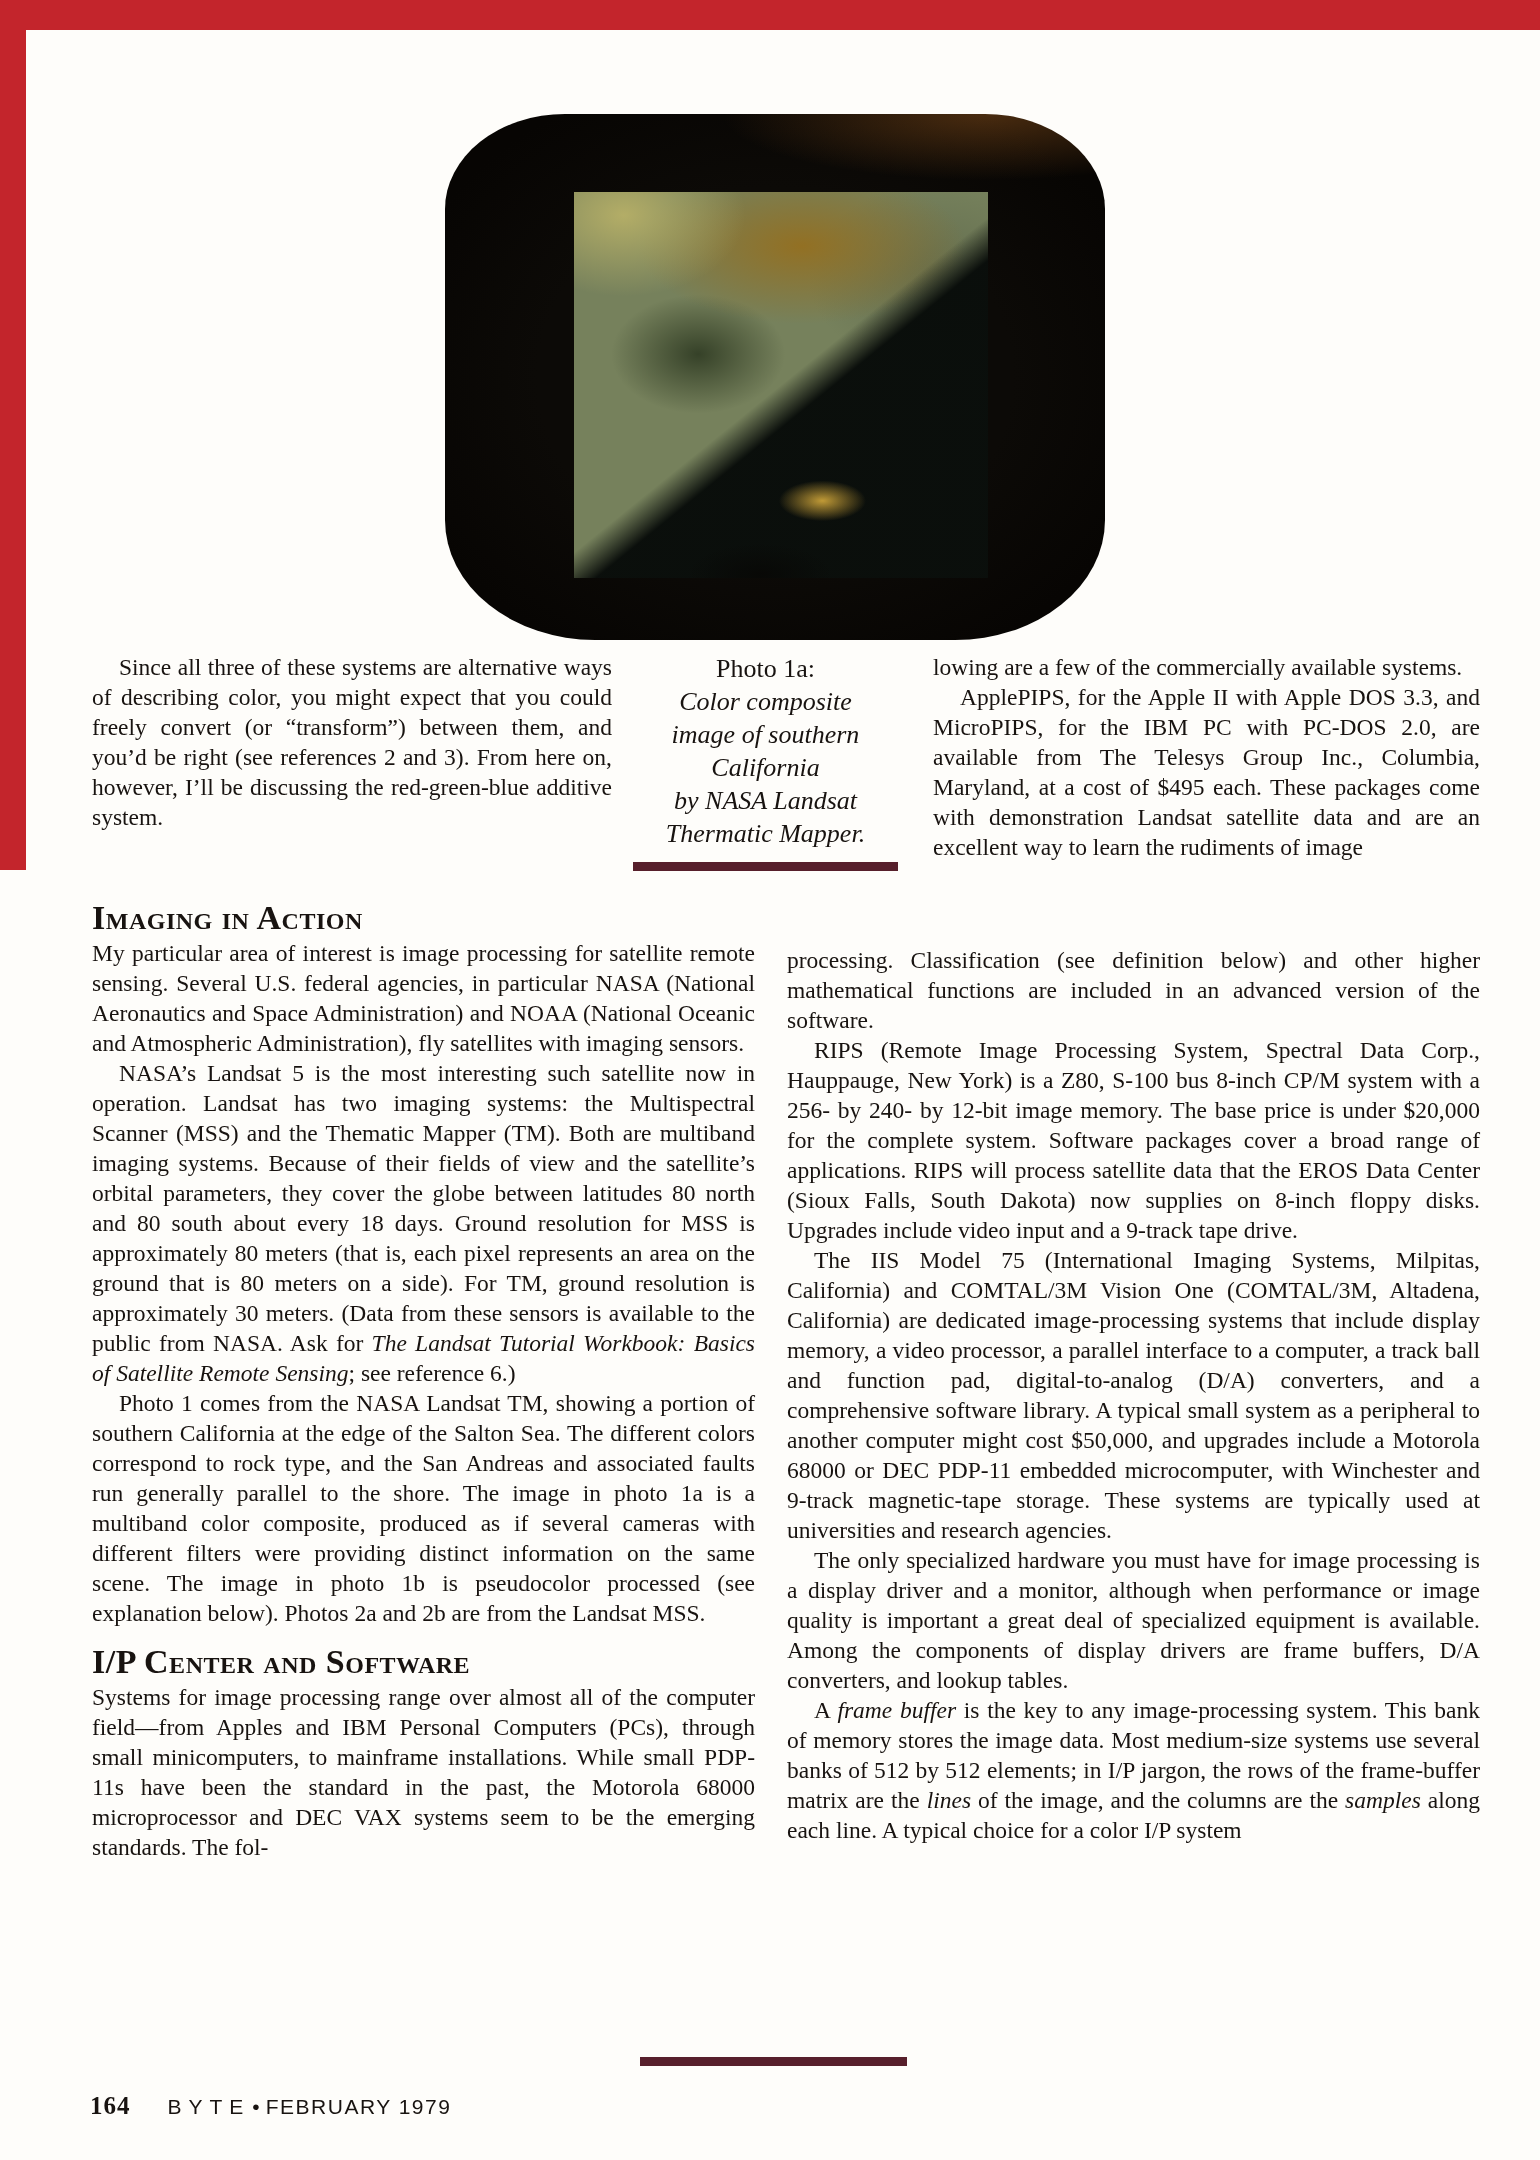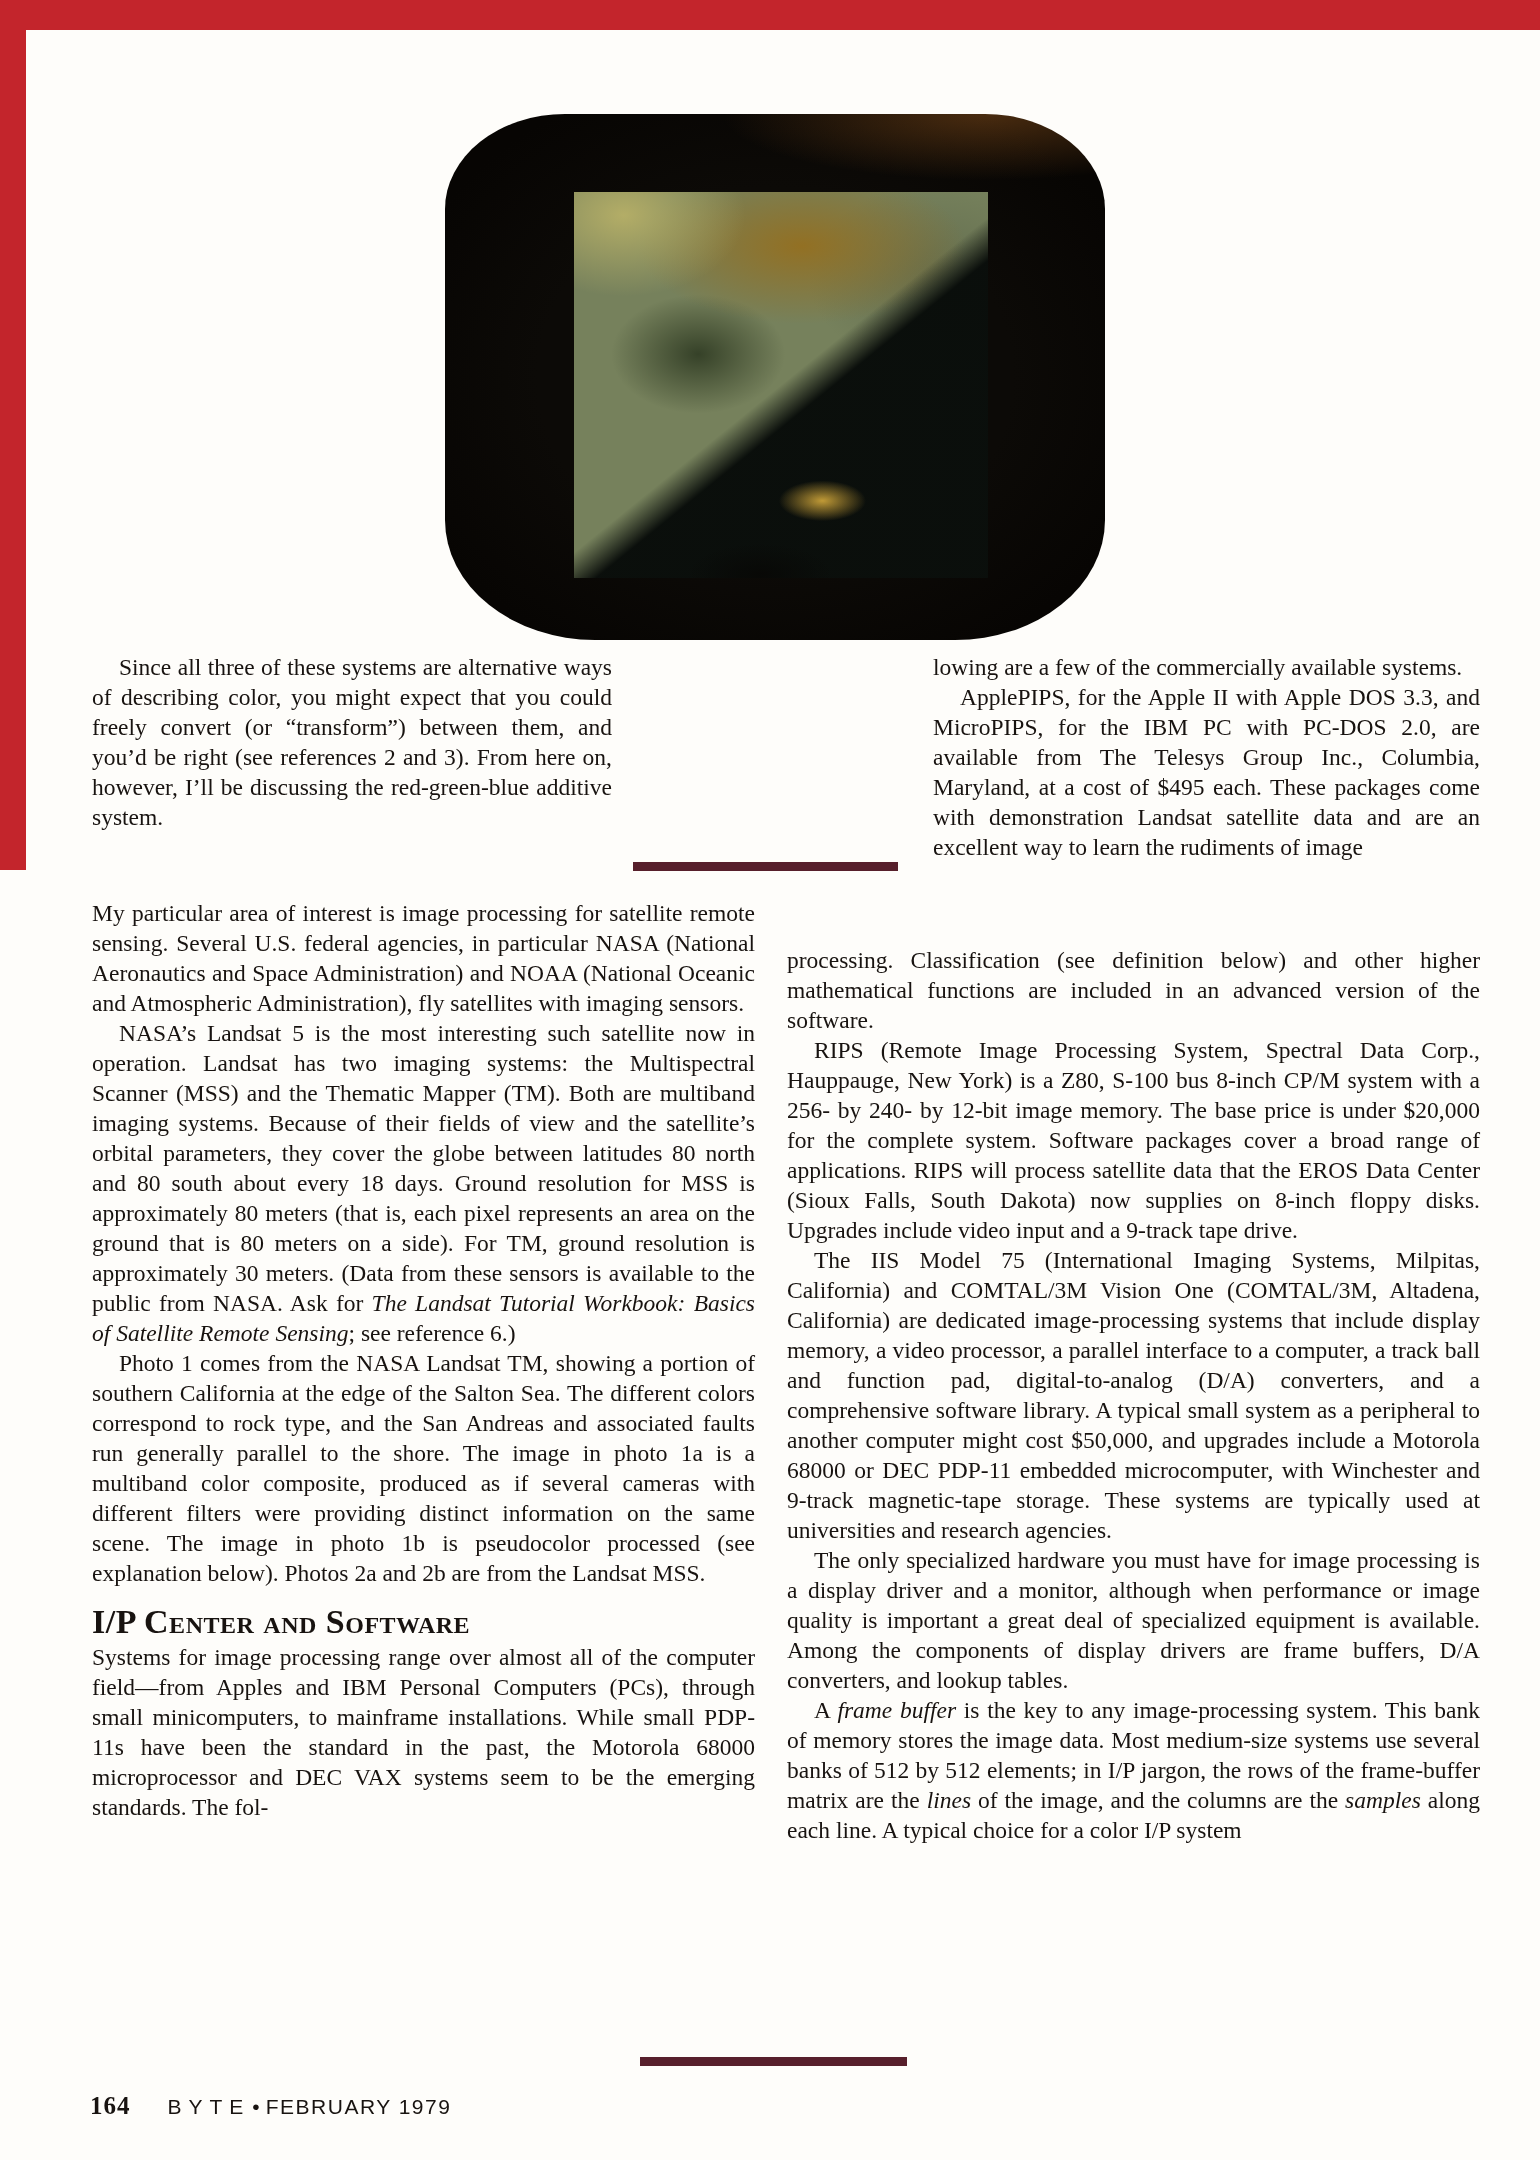--- a/index.html
+++ b/index.html
@@ -71,28 +71,37 @@
   <div class="edgebar left"></div>
 
   <div class="monitor">
     <div class="screen"></div>
   </div>
 
   <div class="col" style="left:92px;top:652px;width:520px;">
     <p class="ind"><span>Since all three of these systems are alternative ways of describing color, you might expect that you could freely convert (or “transform”) between them, and you’d be right (see references 2 and 3). From here on, however, I’ll be discussing the red-green-blue additive system.</span></p>
   </div>
 
+  <div class="caption">
+    <div class="cap-label">Photo 1a:</div>
+    <div>Color composite</div>
+    <div>image of southern</div>
+    <div>California</div>
+    <div>by NASA Landsat</div>
+    <div>Thermatic Mapper.</div>
+  </div>
   <div class="rule caption-rule"></div>
 
   <div class="col" style="left:933px;top:652px;width:547px;">
     <p><span>lowing are a few of the commercially available systems.</span></p>
     <p class="ind"><span>ApplePIPS, for the Apple II with Apple DOS 3.3, and MicroPIPS, for the IBM PC with PC-DOS 2.0, are available from The Telesys Group Inc., Columbia, Maryland, at a cost of $495 each. These packages come with demonstration Landsat satellite data and are an excellent way to learn the rudiments of image</span></p>
   </div>
 
   <div class="col" style="left:92px;top:898px;width:663px;">
+    <h2 class="sechead">Imaging in Action</h2>
     <p><span>My particular area of interest is image processing for satellite remote sensing. Several U.S. federal agencies, in particular NASA (National Aeronautics and Space Administration) and NOAA (National Oceanic and Atmospheric Administration), fly satellites with imaging sensors.</span></p>
     <p class="ind"><span>NASA’s Landsat 5 is the most interesting such satellite now in operation. Landsat has two imaging systems: the Multispectral Scanner (MSS) and the Thematic Mapper (TM). Both are multiband imaging systems. Because of their fields of view and the satellite’s orbital parameters, they cover the globe between latitudes 80 north and 80 south about every 18 days. Ground resolution for MSS is approximately 80 meters (that is, each pixel represents an area on the ground that is 80 meters on a side). For TM, ground resolution is approximately 30 meters. (Data from these sensors is available to the public from NASA. Ask for </span><span style="font-style: italic;">The Landsat Tutorial Workbook: Basics of Satellite Remote Sensing</span><span>; see reference 6.)</span></p>
     <p class="ind"><span>Photo 1 comes from the NASA Landsat TM, showing a portion of southern California at the edge of the Salton Sea. The different colors correspond to rock type, and the San Andreas and associated faults run generally parallel to the shore. The image in photo 1a is a multiband color composite, produced as if several cameras with different filters were providing distinct information on the same scene. The image in photo 1b is pseudocolor processed (see explanation below). Photos 2a and 2b are from the Landsat MSS.</span></p>
     <h2 class="sechead space-above">I/P Center and Software</h2>
     <p><span>Systems for image processing range over almost all of the computer field—from Apples and IBM Personal Computers (PCs), through small minicomputers, to mainframe installations. While small PDP-11s have been the standard in the past, the Motorola 68000 microprocessor and DEC VAX systems seem to be the emerging standards. The fol-</span></p>
   </div>
 
   <div class="col" style="left:787px;top:945px;width:693px;">
     <p><span>processing. Classification (see definition below) and other higher mathematical functions are included in an advanced version of the software.</span></p>
     <p class="ind"><span>RIPS (Remote Image Processing System, Spectral Data Corp., Hauppauge, New York) is a Z80, S-100 bus 8-inch CP/M system with a 256- by 240- by 12-bit image memory. The base price is under $20,000 for the complete system. Software packages cover a broad range of applications. RIPS will process satellite data that the EROS Data Center (Sioux Falls, South Dakota) now supplies on 8-inch floppy disks. Upgrades include video input and a 9-track tape drive.</span></p>

